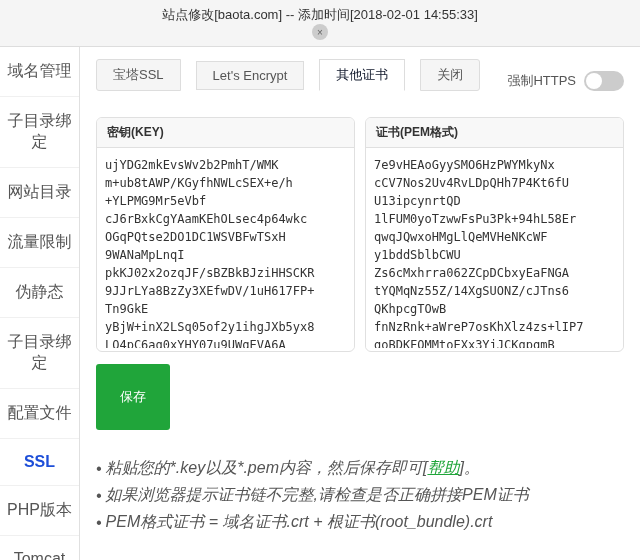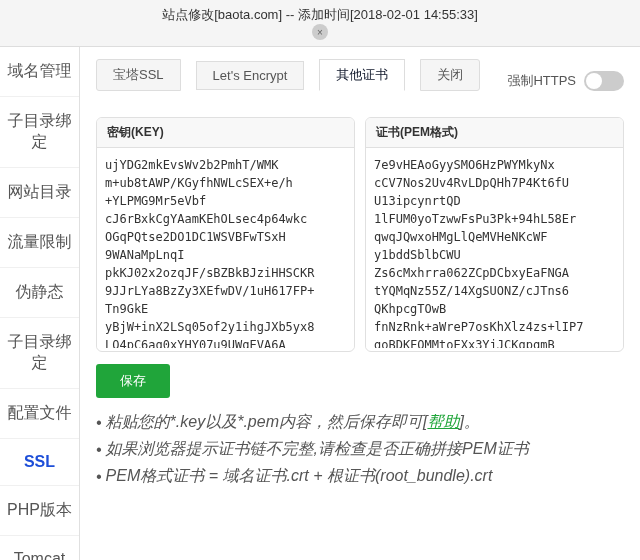--- a/index.html
+++ b/index.html
@@ -168,25 +168,25 @@
       background: #fff;
       outline: none;
       line-height: 1.5;
     }
 
     
     .save-btn {
       background: #20a53a;
       color: white;
       border: none;
-      padding: 8px 24px;
+      padding: 24px 24px;
       border-radius: 3px;
       cursor: pointer;
       font-size: 13px;
-      margin-bottom: 14px;
+      margin-bottom: 28px;
     }
 
     
     .notes {
       list-style: none;
       padding: 0;
     }
     .notes li {
       font-size: 16px;
       color: #555;

